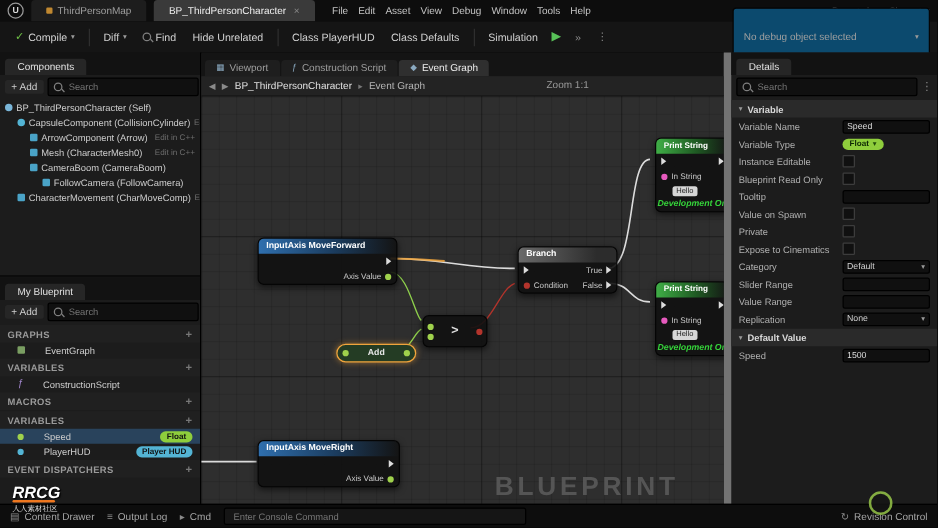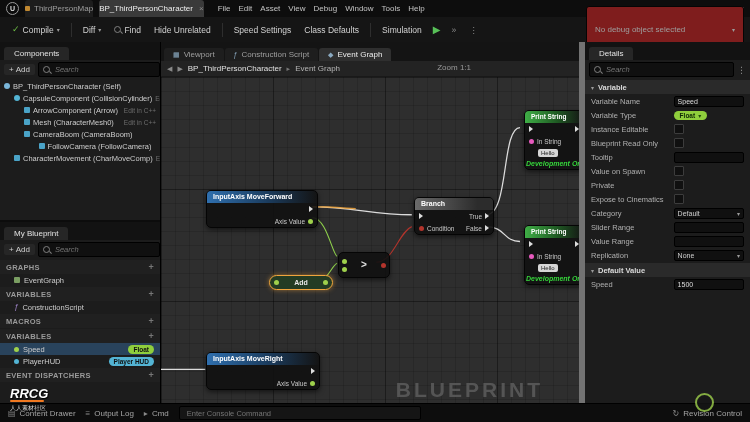--- a/index.html
+++ b/index.html
@@ -5,39 +5,39 @@
   html,body{margin:0;padding:0;background:#000;}
   .window{position:relative;width:750px;height:422px;background:#1a1a1a;overflow:hidden;
     font-family:"Liberation Sans","DejaVu Sans",sans-serif;color:#cfcfcf;font-size:9px;}
 
   
   .titlebar{position:absolute;top:0;left:0;right:0;height:17px;background:#0d0d0d;
     display:flex;align-items:center;gap:6px;padding:0 6px;border-bottom:1px solid #000;}
   .ulogo{width:11px;height:11px;border:1px solid #9a9a9a;border-radius:50%;color:#ddd;
     font-size:7px;font-weight:bold;display:flex;align-items:center;justify-content:center;}
   .ttab{display:flex;align-items:center;gap:4px;background:#1d1d1d;color:#9f9f9f;
-    padding:2px 0;border-radius:3px 3px 0 0;font-size:8px;height:13px;}
+    padding:2px 12px;border-radius:3px 3px 0 0;font-size:8px;height:13px;}
   .ttab.active{background:#3a3a3a;color:#eee;}
   .tclose{color:#888;font-size:8px;margin-left:2px;}
   .tabdot{width:5px;height:5px;background:#c08830;border-radius:1px;}
   .menus{display:flex;gap:8px;margin-left:8px;}
   .menus span{font-size:8px;color:#c3c3c3;}
   .parentclass{margin-left:auto;color:#8a8a8a;font-size:7.5px;}
 
   
   .toolbar{position:absolute;top:17px;left:0;right:0;height:25px;background:#151515;
     display:flex;align-items:center;gap:1px;padding:0 6px;border-bottom:1px solid #000;}
   .tbtn{display:flex;align-items:center;gap:3px;padding:3px 6px;border-radius:3px;color:#d2d2d2;font-size:8.5px;}
   .tbtn .ic{font-size:9px;line-height:9px;}
   .ic-green{color:#6dbd45;}
   .ic-gray{color:#8a8a8a;}
   .chev{font-size:6px;color:#9a9a9a;}
   .tsep{width:1px;height:14px;background:#2e2e2e;margin:0 4px;}
   .playbtn{color:#58c158;font-size:10px;padding:2px 4px;}
-  .debugdd{margin-left:auto;display:flex;align-items:center;gap:16px;background:#7f1d1d;
+  .debugdd{margin-left:auto;display:flex;align-items:center;gap:16px;background:#0c4a6e;
     border:1px solid #050505;border-radius:3px;padding:18px 8px;font-size:8px;color:#9f9f9f;min-width:140px;}
   .debugdd .chev{margin-left:auto;}
 
   
   .main{position:absolute;top:42px;bottom:18px;left:0;right:0;display:flex;}
   .leftcol{width:160px;background:#1c1c1c;border-right:1px solid #000;display:flex;flex-direction:column;}
   .rightcol{width:165px;background:#1c1c1c;border-left:6px solid #737373;display:flex;flex-direction:column;}
   .centercol{flex:1;display:flex;flex-direction:column;min-width:0;}
 
   .panel-tabbar{height:16px;background:#121212;display:flex;align-items:flex-end;padding:2px 4px 0;}
@@ -45,36 +45,36 @@
     display:inline-flex;align-items:center;gap:3px;}
   .toolrow{display:flex;align-items:center;gap:3px;padding:2px 4px;}
   .addbtn{display:flex;align-items:center;gap:2px;color:#cfcfcf;font-size:8px;background:#262626;
     border-radius:2px;padding:1px 5px;}
   .search{flex:1;display:flex;align-items:center;gap:3px;background:#101010;border:1px solid #000;
     border-radius:2px;padding:1px 4px;height:11px;}
   .sicon{width:5px;height:5px;border:1px solid #808080;border-radius:50%;position:relative;flex:none;}
   .sicon::after{content:"";position:absolute;width:3px;height:1px;background:#808080;
     right:-3px;bottom:-1px;transform:rotate(45deg);}
   .search input{flex:1;background:transparent;border:none;outline:none;color:#bbb;font-size:7.5px;
-    font-family:inherit;min-width:0;font-style:italic;}
+    font-family:inherit;min-width:0;}
 
   
   .ctree{flex:1;overflow:hidden;padding-top:1px;}
   .crow{display:flex;align-items:center;gap:3px;padding:1.5px 4px;font-size:7.5px;color:#cdcdcd;white-space:nowrap;}
-  .d1{padding-left:14px;} .d2{padding-left:24px;} .d3{padding-left:34px;justify-content:center;}
+  .d1{padding-left:14px;} .d2{padding-left:24px;} .d3{padding-left:34px;}
   .cicon{width:6px;height:6px;background:#4aa3c7;border-radius:1px;flex:none;}
   .cicon.cap{border-radius:3px;background:#53b4d4;}
   .cicon.person{background:#7ab6d9;border-radius:50%;}
   .cpp{margin-left:auto;color:#6d6d6d;font-size:6.5px;}
   .components{height:178px;border-bottom:2px solid #0c0c0c;display:flex;flex-direction:column;}
   .myblueprint{flex:1;display:flex;flex-direction:column;overflow:hidden;}
   .sect{display:flex;align-items:center;padding:2.5px 6px;font-size:7.5px;font-weight:bold;
     color:#9a9a9a;letter-spacing:.3px;background:#202020;margin-top:1px;}
   .sect .plus{margin-left:auto;color:#777;font-size:9px;line-height:7px;}
-  .brow{display:flex;align-items:center;gap:4px;padding:1.5px 6px 1.5px 14px;font-size:7.5px;color:#cdcdcd;}
+  .brow{display:flex;align-items:center;gap:16px;padding:1.5px 6px 1.5px 14px;font-size:7.5px;color:#cdcdcd;}
   .brow.sel{background:#29435c;}
   .gicon{width:6px;height:6px;background:#7a9e62;border-radius:1px;flex:none;}
   .ficon{color:#9f84c9;font-size:8px;font-style:italic;line-height:6px;}
   .pill{margin-left:auto;font-size:6.5px;font-weight:bold;color:#101010;border-radius:6px;
     padding:0 5px;line-height:9px;}
   .pill.float{background:#8fce3c;}
   .pill.obj{background:#53b4d4;}
 
   
   .doc-tabs{height:17px;background:#141414;display:flex;align-items:flex-end;gap:1px;padding:2px 3px 0;}
@@ -217,21 +217,21 @@
     </div>
     <div class="tbtn">
       <span class="sicon"></span>
       <span>Find</span>
     </div>
     <div class="tbtn">
       <span>Hide Unrelated</span>
     </div>
     <span class="tsep"></span>
     <div class="tbtn">
-      <span>Speed Settings</span>
+      <span>Class PlayerHUD</span>
     </div>
     <div class="tbtn">
       <span>Class Defaults</span>
     </div>
     <span class="tsep"></span>
     <div class="tbtn">
       <span>Simulation</span>
     </div>
     <span class="playbtn">▶</span>
     <span class="tbtn ic-gray">»</span>

